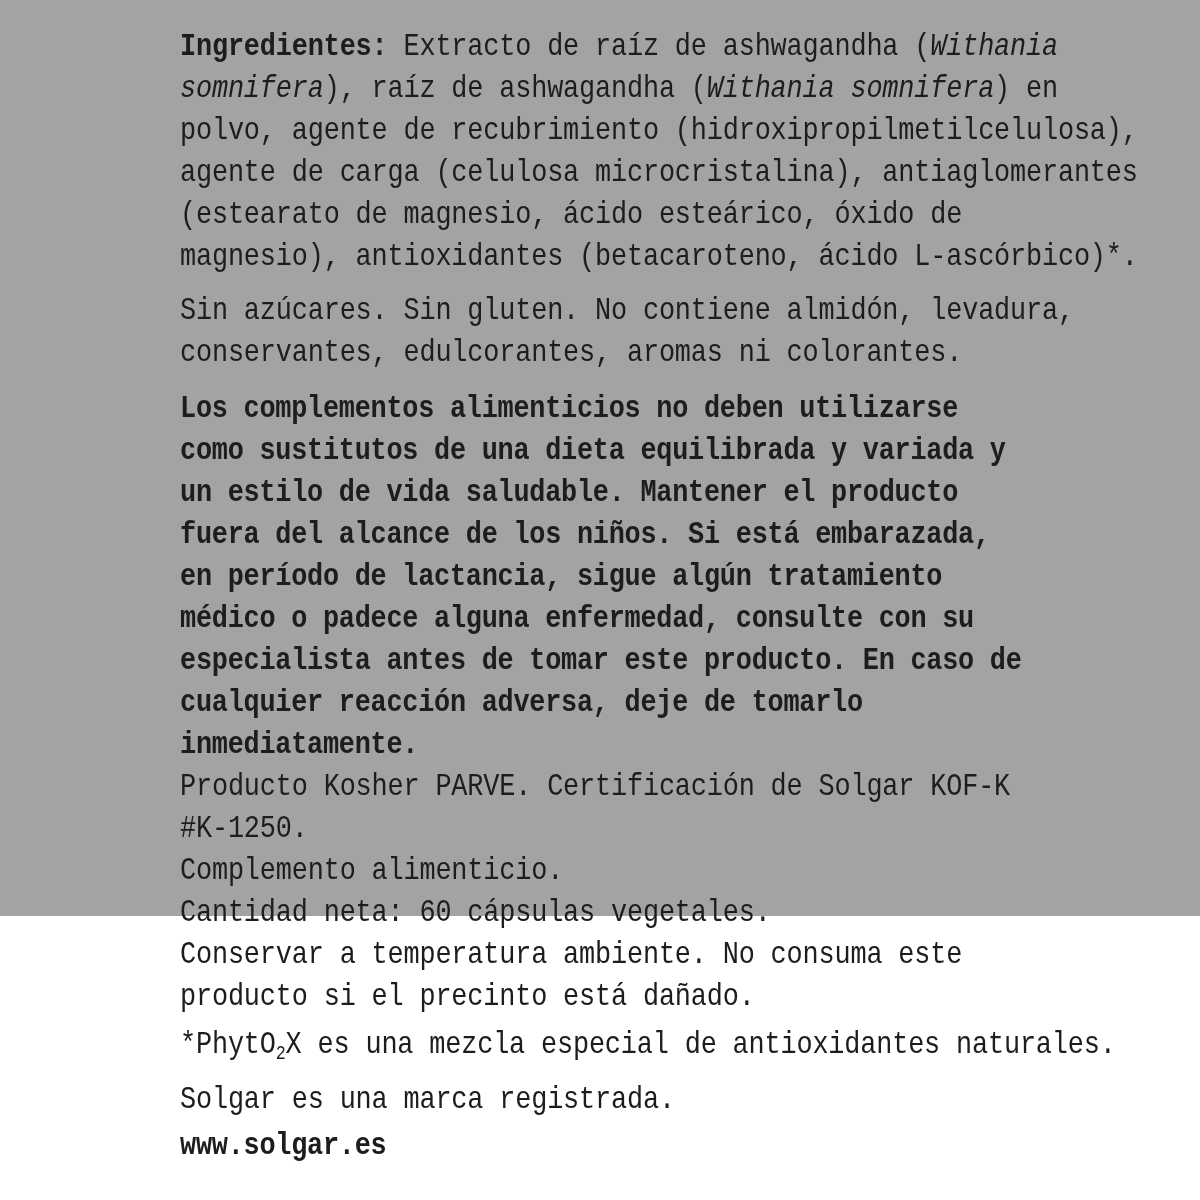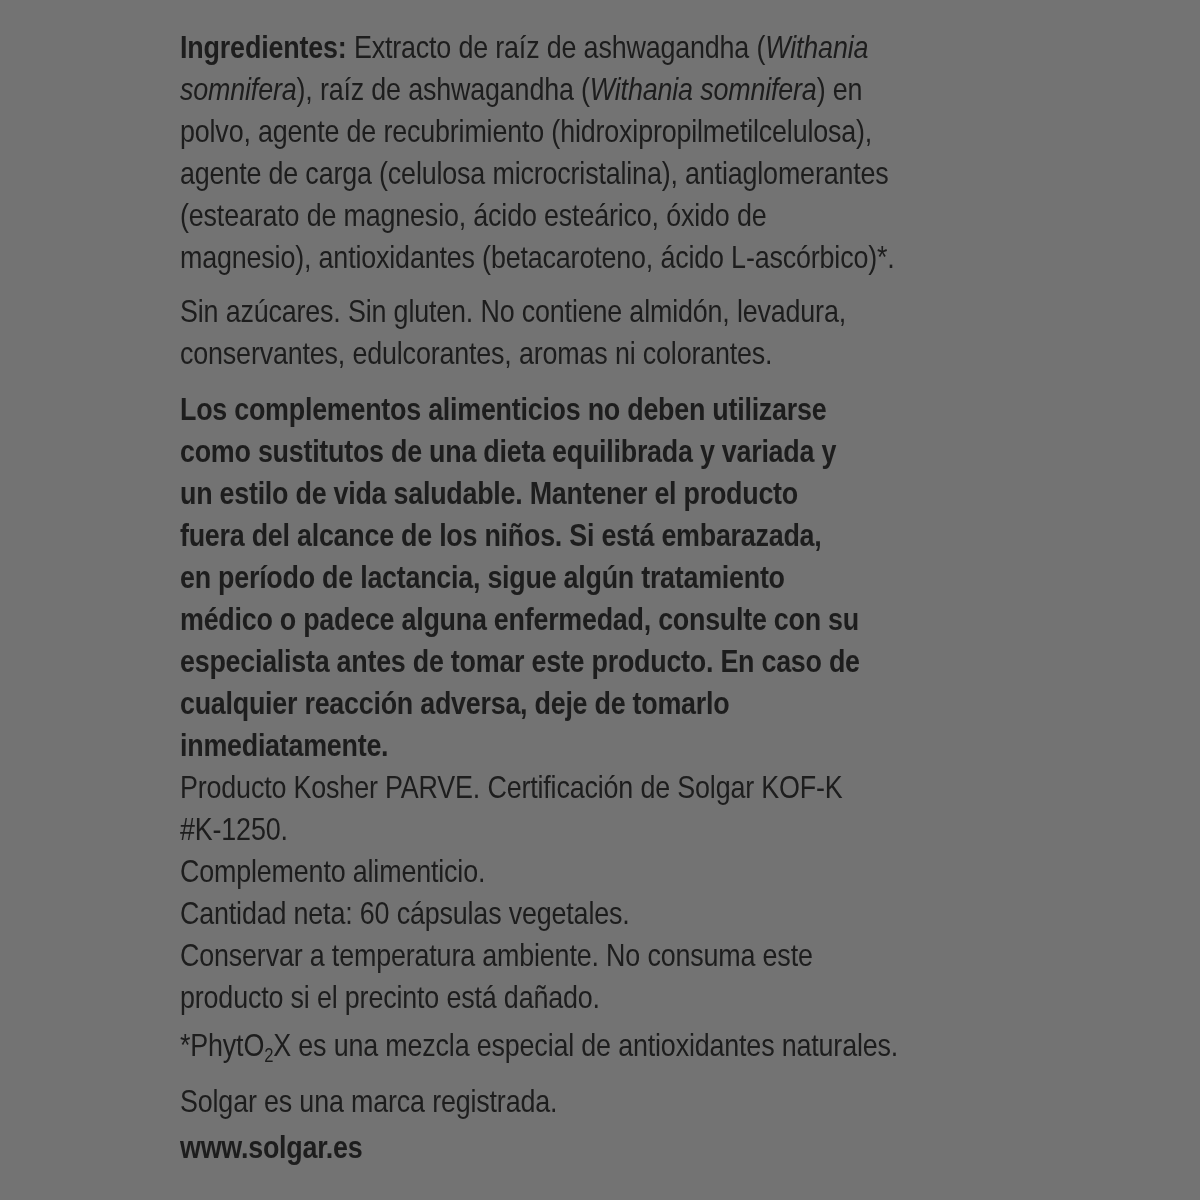--- a/index.html
+++ b/index.html
@@ -6,23 +6,23 @@
     margin: 0;
     padding: 0;
     background: #ffffff;
     width: 1200px;
     height: 1200px;
     overflow: hidden;
   }
   .label-page {
     position: relative;
     width: 1200px;
-    height: 1200px;
-    background: #737373;
-    font-family: Liberation Sans, sans-serif;
+    height: 916px;
+    background: #a3a3a3;
+    font-family: Liberation Mono, monospace;
     color: #1d1d1d;
   }
   
   .text-block {
     position: absolute;
     left: 180px;
     top: 26px;
     width: 948px;
     transform: scaleX(0.84);
     transform-origin: 0 0;

